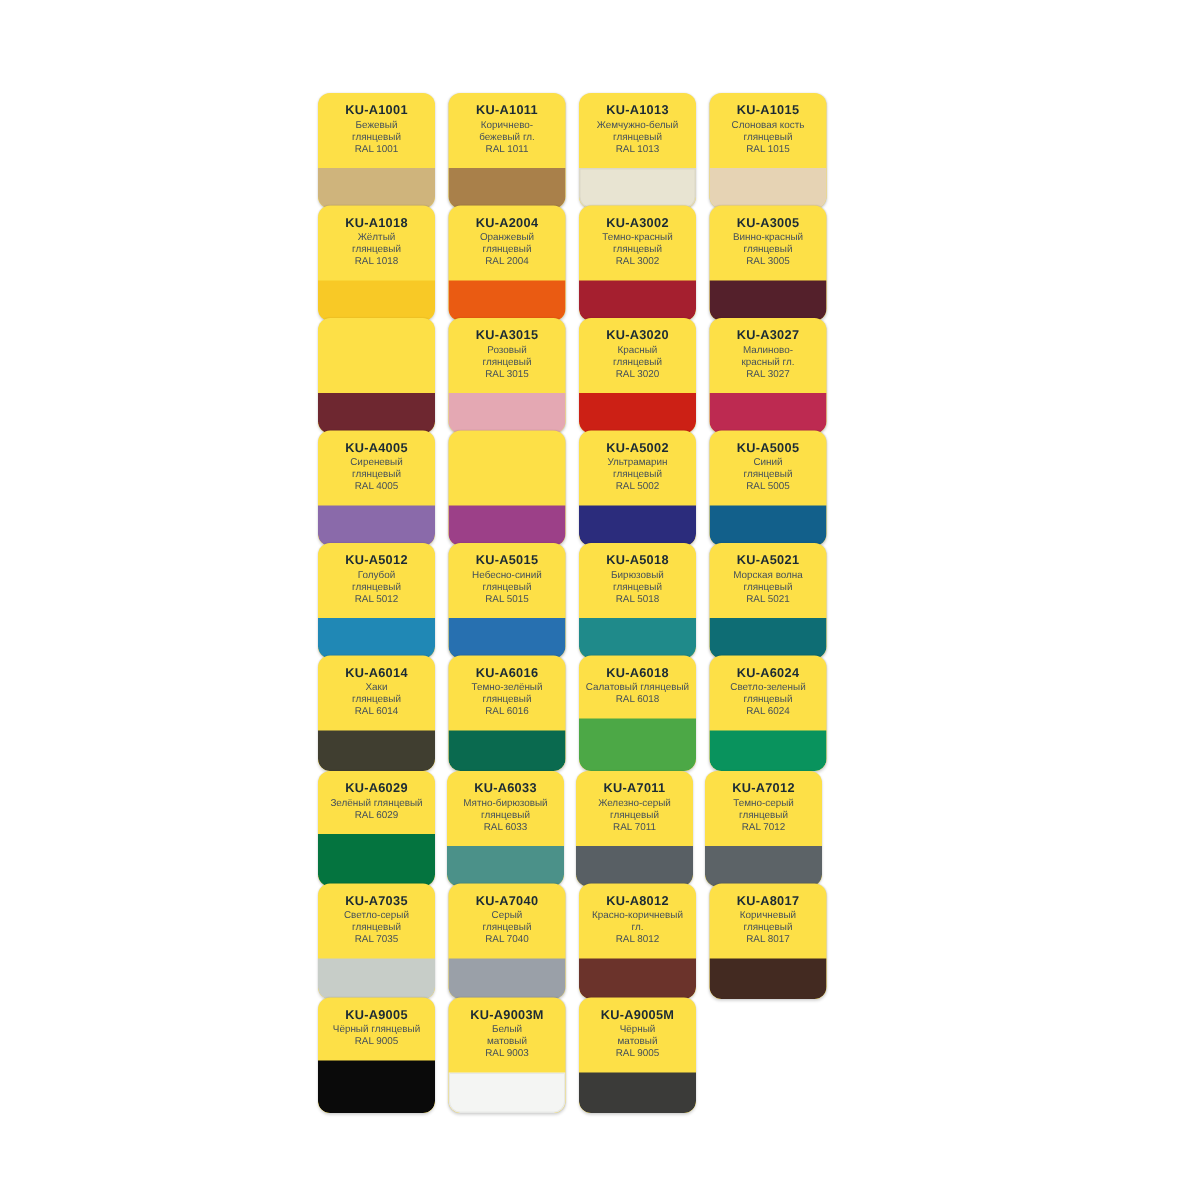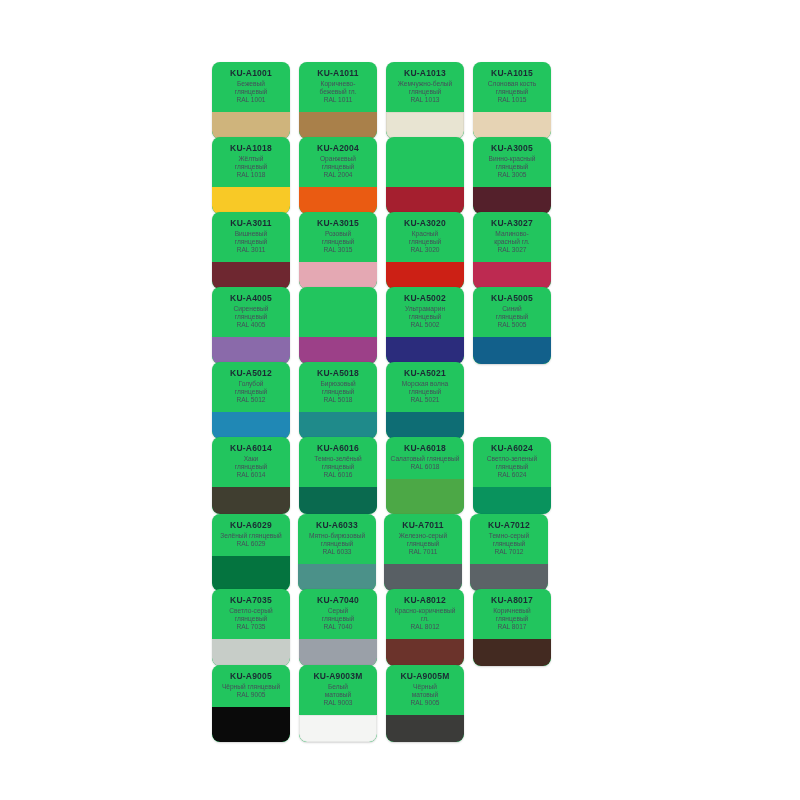--- a/index.html
+++ b/index.html
@@ -26,21 +26,21 @@
     display: grid;
     grid-template-columns: repeat(4, 78px);
     column-gap: 9px;
     margin-bottom: 1px;
   }
 
   .card {
     position: relative;
     width: 78px;
     height: 77px;
-    background: #22c55e;
+    background: #fde047;
     border-radius: 8px;
     overflow: hidden;
     box-shadow: 0 1px 2px rgba(0,0,0,0.16), 0 0 1px rgba(0,0,0,0.10);
     display: flex;
     flex-direction: column;
   }
 
   .card-text {
     padding: 6px 3px 0 3px;
     text-align: center;
@@ -158,44 +158,44 @@
           <div class="code">KU-A2004</div>
           <div class="desc">
             <span class="dline">Оранжевый</span>
             <span class="dline">глянцевый</span>
           </div>
           <div class="ral">RAL 2004</div>
         </div>
         <div class="swatch" style="background: rgb(234, 91, 18);"></div>
       </div>
       <div class="card lines-2">
+        <div class="card-text">
+          <div class="code">KU-A3002</div>
+          <div class="desc">
+            <span class="dline">Темно-красный</span>
+            <span class="dline">глянцевый</span>
+          </div>
+          <div class="ral">RAL 3002</div>
+        </div>
         <div class="swatch" style="background: rgb(165, 31, 47);"></div>
       </div>
       <div class="card lines-2">
         <div class="card-text">
           <div class="code">KU-A3005</div>
           <div class="desc">
             <span class="dline">Винно-красный</span>
             <span class="dline">глянцевый</span>
           </div>
           <div class="ral">RAL 3005</div>
         </div>
         <div class="swatch" style="background: rgb(84, 32, 43);"></div>
       </div>
     </div>
     <div class="row" style="position: absolute; left: 0px; top: 150px;">
       <div class="card lines-2">
-        <div class="card-text">
-          <div class="code">KU-A3011</div>
-          <div class="desc">
-            <span class="dline">Вишневый</span>
-            <span class="dline">глянцевый</span>
-          </div>
-          <div class="ral">RAL 3011</div>
-        </div>
         <div class="swatch" style="background: rgb(110, 39, 48);"></div>
       </div>
       <div class="card lines-2">
         <div class="card-text">
           <div class="code">KU-A3015</div>
           <div class="desc">
             <span class="dline">Розовый</span>
             <span class="dline">глянцевый</span>
           </div>
           <div class="ral">RAL 3015</div>
@@ -270,20 +270,31 @@
           <div class="desc">
             <span class="dline">Голубой</span>
             <span class="dline">глянцевый</span>
           </div>
           <div class="ral">RAL 5012</div>
         </div>
         <div class="swatch" style="background: rgb(32, 136, 181);"></div>
       </div>
       <div class="card lines-2">
         <div class="card-text">
+          <div class="code">KU-A5015</div>
+          <div class="desc">
+            <span class="dline">Небесно-синий</span>
+            <span class="dline">глянцевый</span>
+          </div>
+          <div class="ral">RAL 5015</div>
+        </div>
+        <div class="swatch" style="background: rgb(39, 112, 176);"></div>
+      </div>
+      <div class="card lines-2">
+        <div class="card-text">
           <div class="code">KU-A5018</div>
           <div class="desc">
             <span class="dline">Бирюзовый</span>
             <span class="dline">глянцевый</span>
           </div>
           <div class="ral">RAL 5018</div>
         </div>
         <div class="swatch" style="background: rgb(31, 138, 138);"></div>
       </div>
       <div class="card lines-2">

